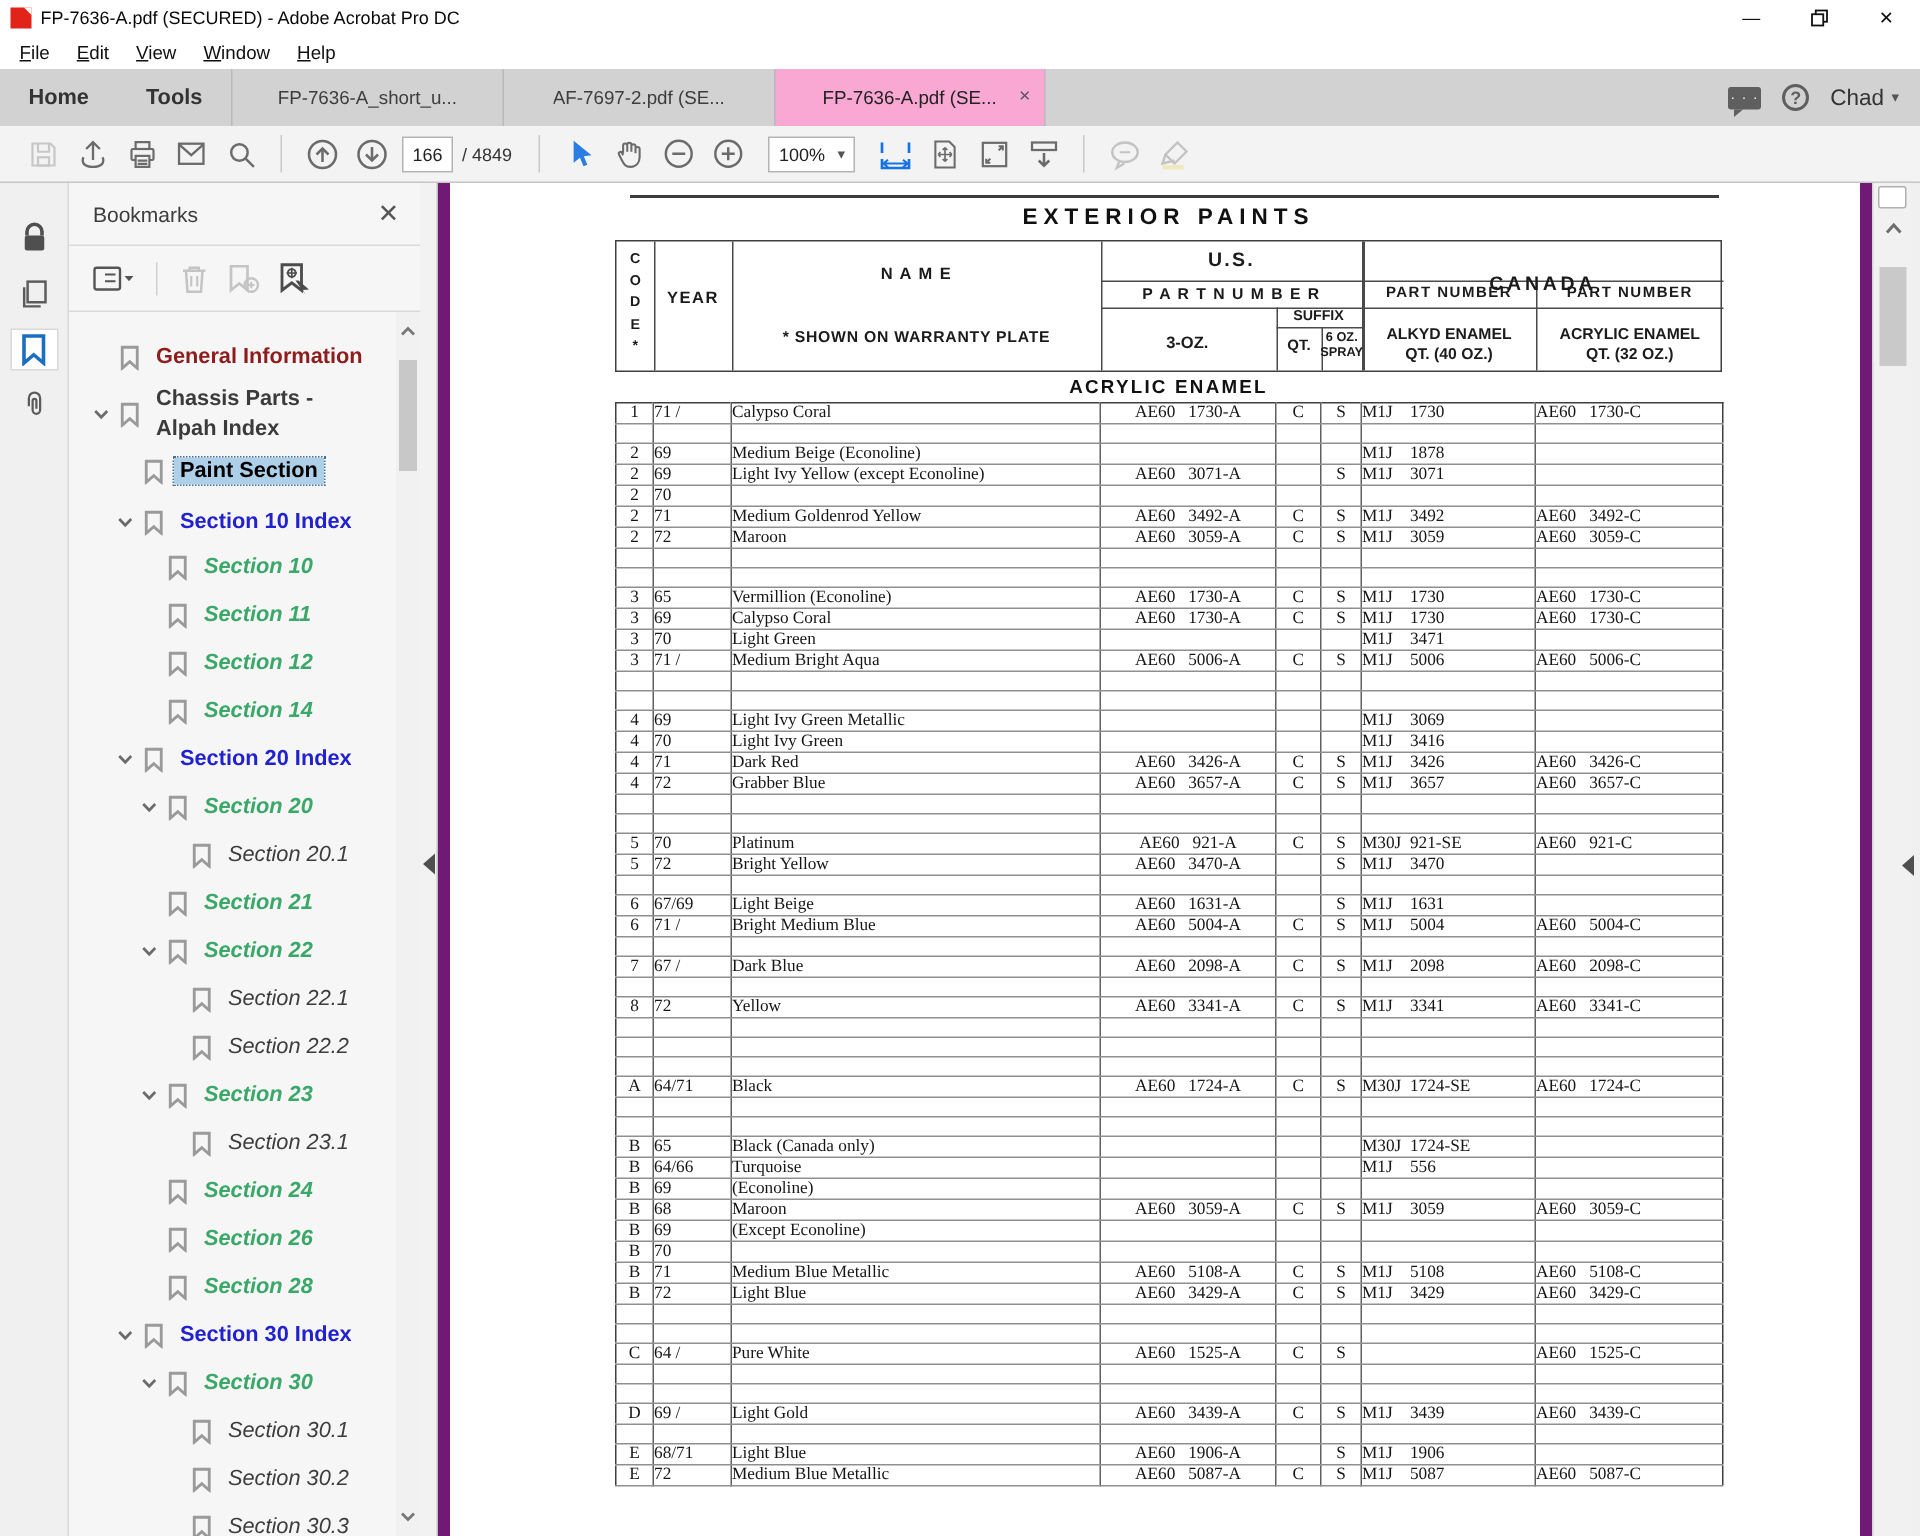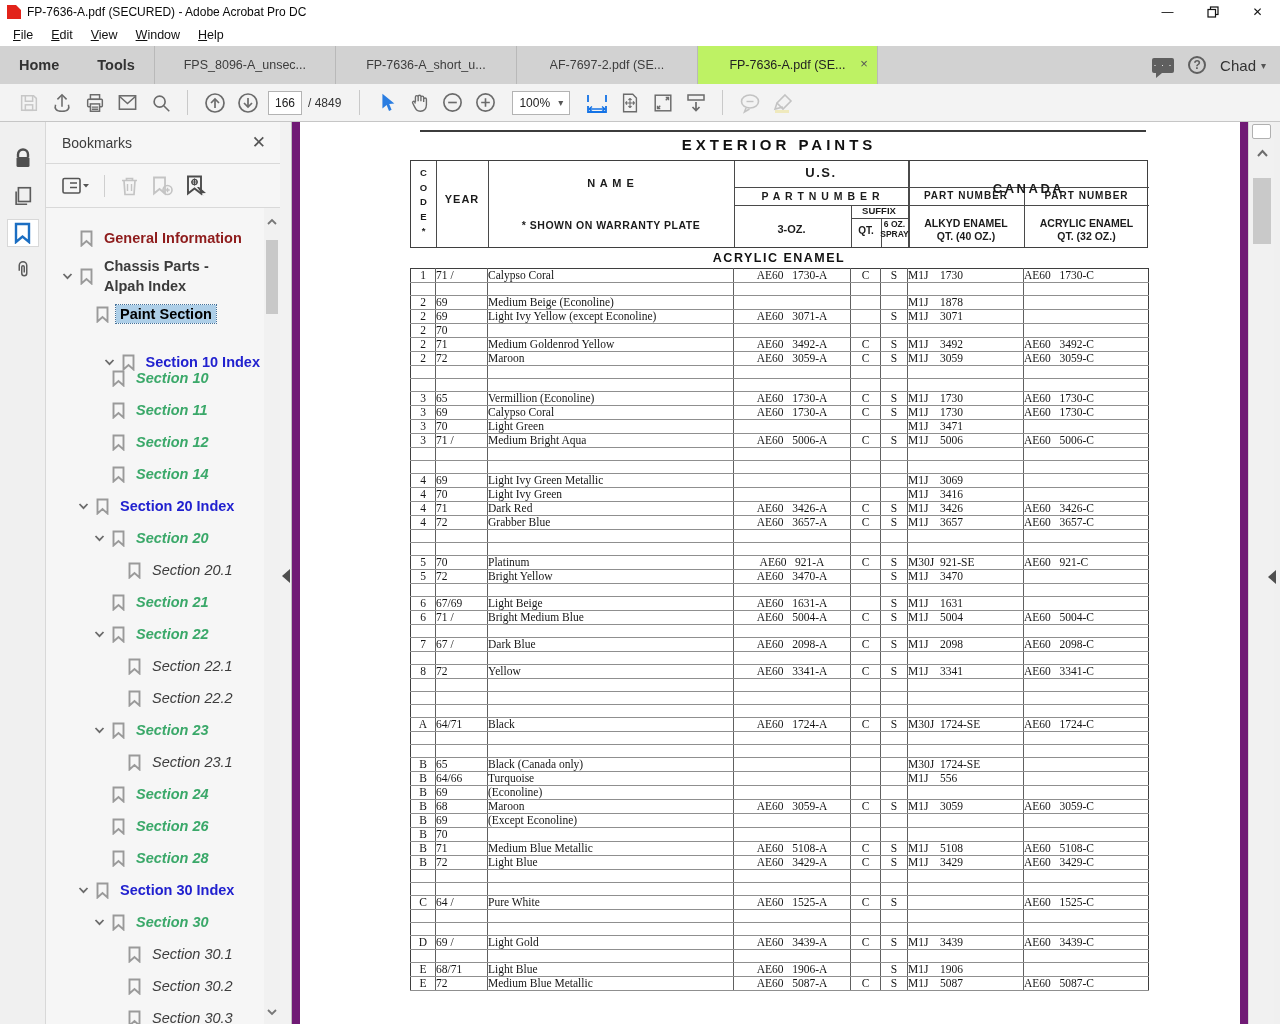--- a/index.html
+++ b/index.html
@@ -18,21 +18,21 @@
   .menubar{height:22px;display:flex;align-items:center;background:#fff;padding-left:4px;}
   .menu-item{padding:0 9px;font-size:12.5px;color:#111;}
   .menu-item::first-letter{text-decoration:underline;}
 
   
   .tabbar{height:38px;background:#d2d2d2;display:flex;align-items:stretch;position:relative;}
   .tab-fixed{padding:0 19px;display:flex;align-items:center;font-size:14.5px;font-weight:700;color:#333;text-align:right;}
   .doc-tabs{display:flex;align-items:stretch;}
   .doc-tab{width:181px;border-left:1px solid #b9b9b9;display:flex;align-items:center;justify-content:center;font-size:12.5px;color:#3d3d3d;position:relative;}
   .doc-tab:last-child{border-right:1px solid #b9b9b9;}
-  .doc-tab.active{background:#bef264;color:#222;}
+  .doc-tab.active{background:#f9a8d4;color:#222;}
   .doc-tab-label{white-space:nowrap;overflow:hidden;}
   .tab-close{position:absolute;right:9px;top:10px;font-size:13px;color:#555;}
   .tabbar-right{position:absolute;right:14px;top:0;height:38px;display:flex;align-items:center;gap:14px;}
   .comment-bubble{width:22px;height:15px;background:#5f5f5f;border-radius:2px;position:relative;color:#fff;font-size:9px;letter-spacing:1px;display:flex;align-items:center;justify-content:center;}
   .comment-bubble::after{content:"";position:absolute;left:4px;bottom:-5px;border-style:solid;border-width:5px 6px 0 0;border-color:#5f5f5f transparent transparent transparent;}
   .help-circle{width:18px;height:18px;border:2px solid #5f5f5f;border-radius:50%;display:flex;align-items:center;justify-content:center;font-size:12px;font-weight:700;color:#5f5f5f;}
   .user-name{font-size:15px;color:#333;display:flex;align-items:center;gap:5px;}
   .caret{font-size:10px;color:#555;}
 
   
@@ -137,23 +137,20 @@
   <span class="menu-item">Edit</span>
   <span class="menu-item">View</span>
   <span class="menu-item">Window</span>
   <span class="menu-item">Help</span>
 </div>
 
 <div class="tabbar">
   <div class="tab-fixed">Home</div>
   <div class="tab-fixed">Tools</div>
   <div class="doc-tabs">
-      <div class="doc-tab">
-        <span class="doc-tab-label">FPS_8096-A_unsec...</span>
-      </div>
       <div class="doc-tab">
         <span class="doc-tab-label">FP-7636-A_short_u...</span>
       </div>
       <div class="doc-tab">
         <span class="doc-tab-label">AF-7697-2.pdf (SE...</span>
       </div>
       <div class="doc-tab active">
         <span class="doc-tab-label">FP-7636-A.pdf (SE...</span>
         <span class="tab-close">×</span>
       </div>
@@ -426,21 +423,21 @@
               <polyline points="1.5,2 5.5,6.2 9.5,2" fill="none" stroke="#6b6b6b" stroke-width="1.8"></polyline>
             </svg>
           </span>
           <span class="bm-ic">
             <svg width="13" height="17" viewBox="0 0 13 17">
               <path d="M1.5 1.5h10v14l-5-4.4-5 4.4z" fill="none" stroke="#9a9a9a" stroke-width="1.9"></path>
             </svg>
           </span>
           <span class="bm-label st-selected">Paint Section</span>
         </div>
-        <div class="bm-row" style="top: 138px; height: 32px; padding-left: 32px; justify-content: flex-end;">
+        <div class="bm-row" style="top: 124px; height: 32px; padding-left: 32px;">
           <span class="bm-chev">
             <svg width="11" height="8" viewBox="0 0 11 8">
               <polyline points="1.5,2 5.5,6.2 9.5,2" fill="none" stroke="#6b6b6b" stroke-width="1.8"></polyline>
             </svg>
           </span>
           <span class="bm-ic">
             <svg width="13" height="17" viewBox="0 0 13 17">
               <path d="M1.5 1.5h10v14l-5-4.4-5 4.4z" fill="none" stroke="#9a9a9a" stroke-width="1.9"></path>
             </svg>
           </span>

